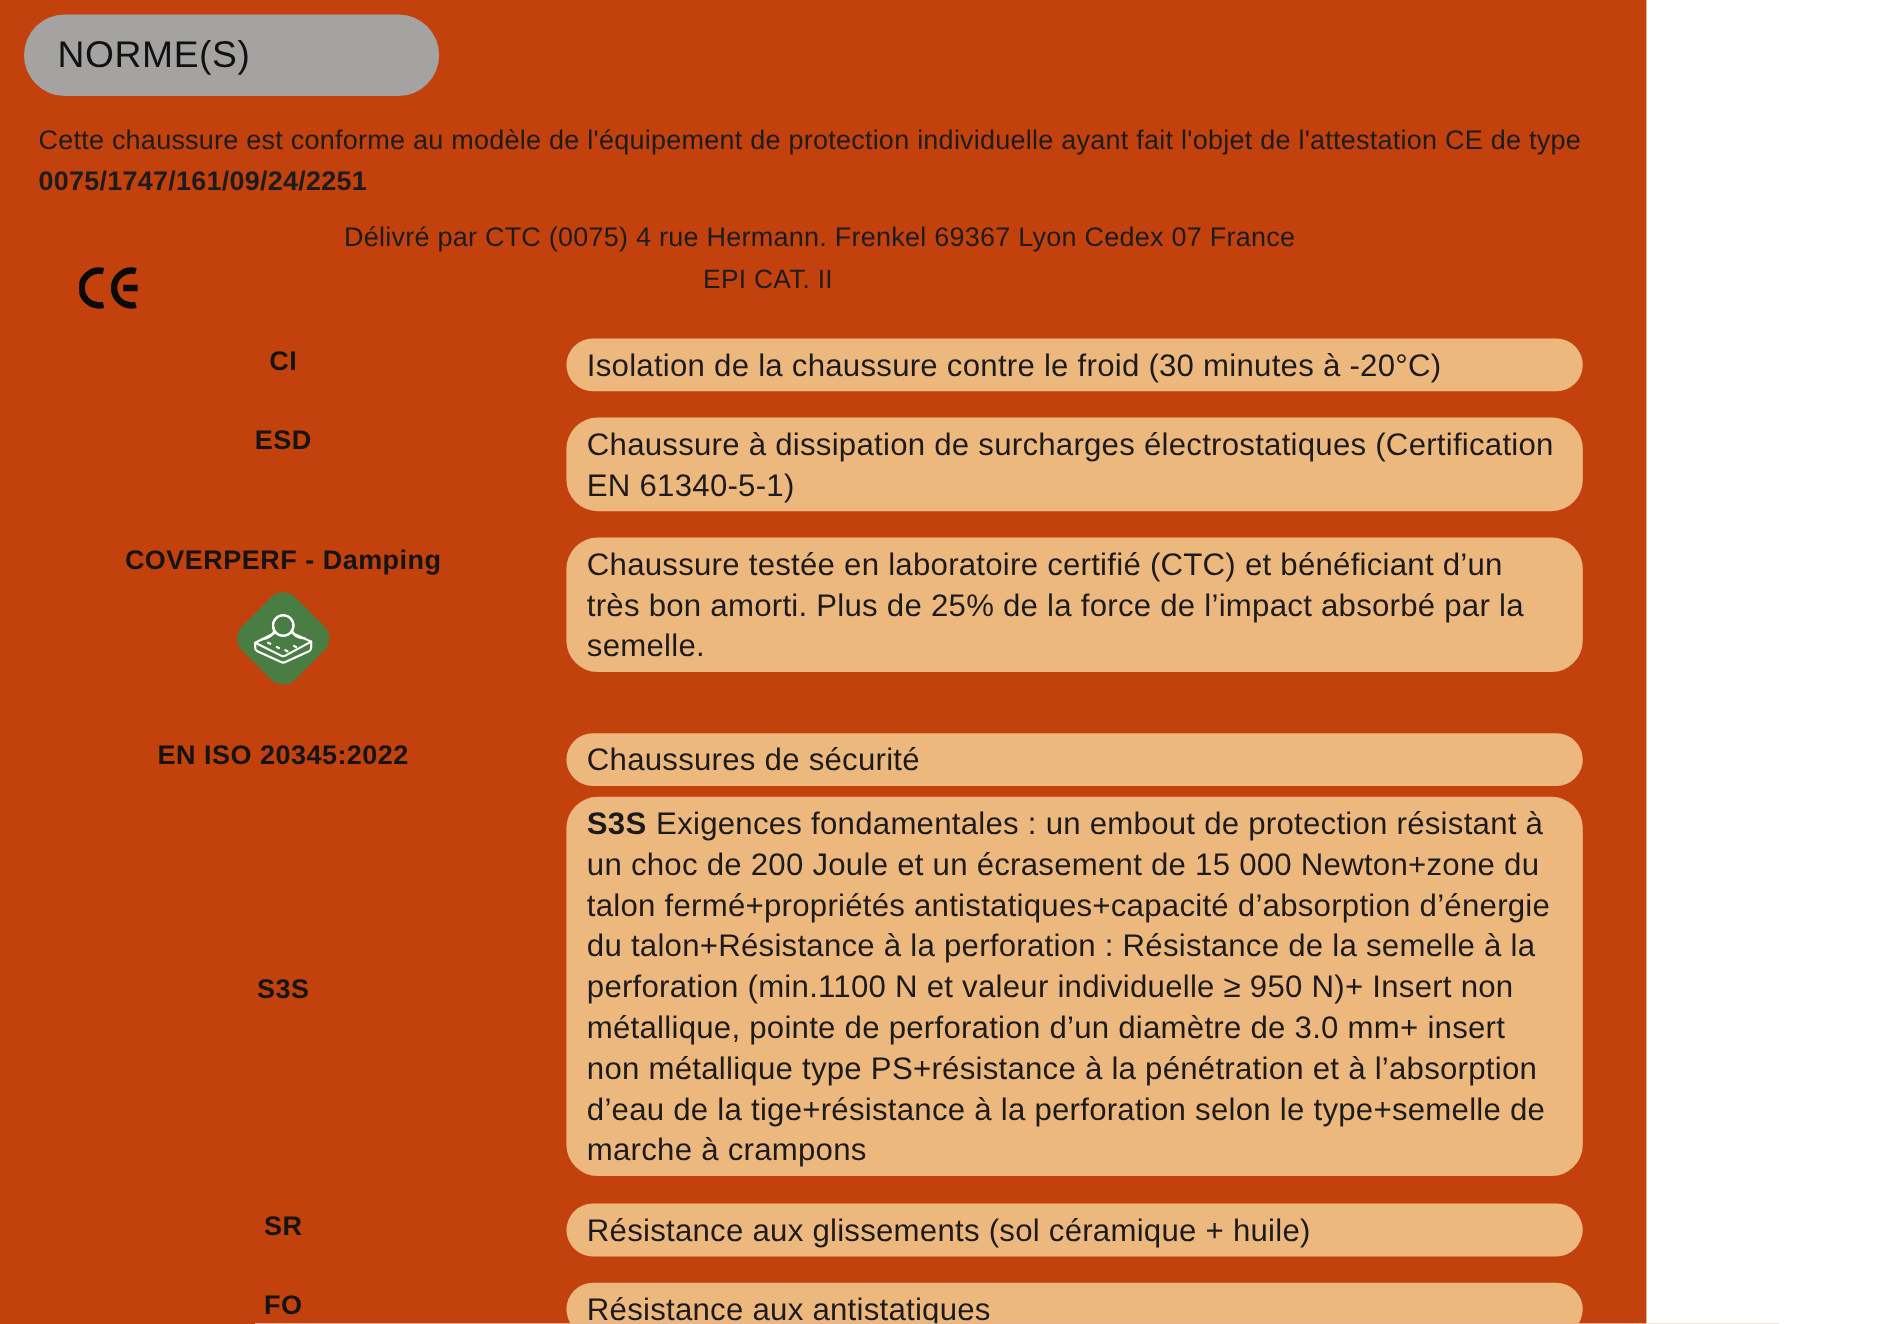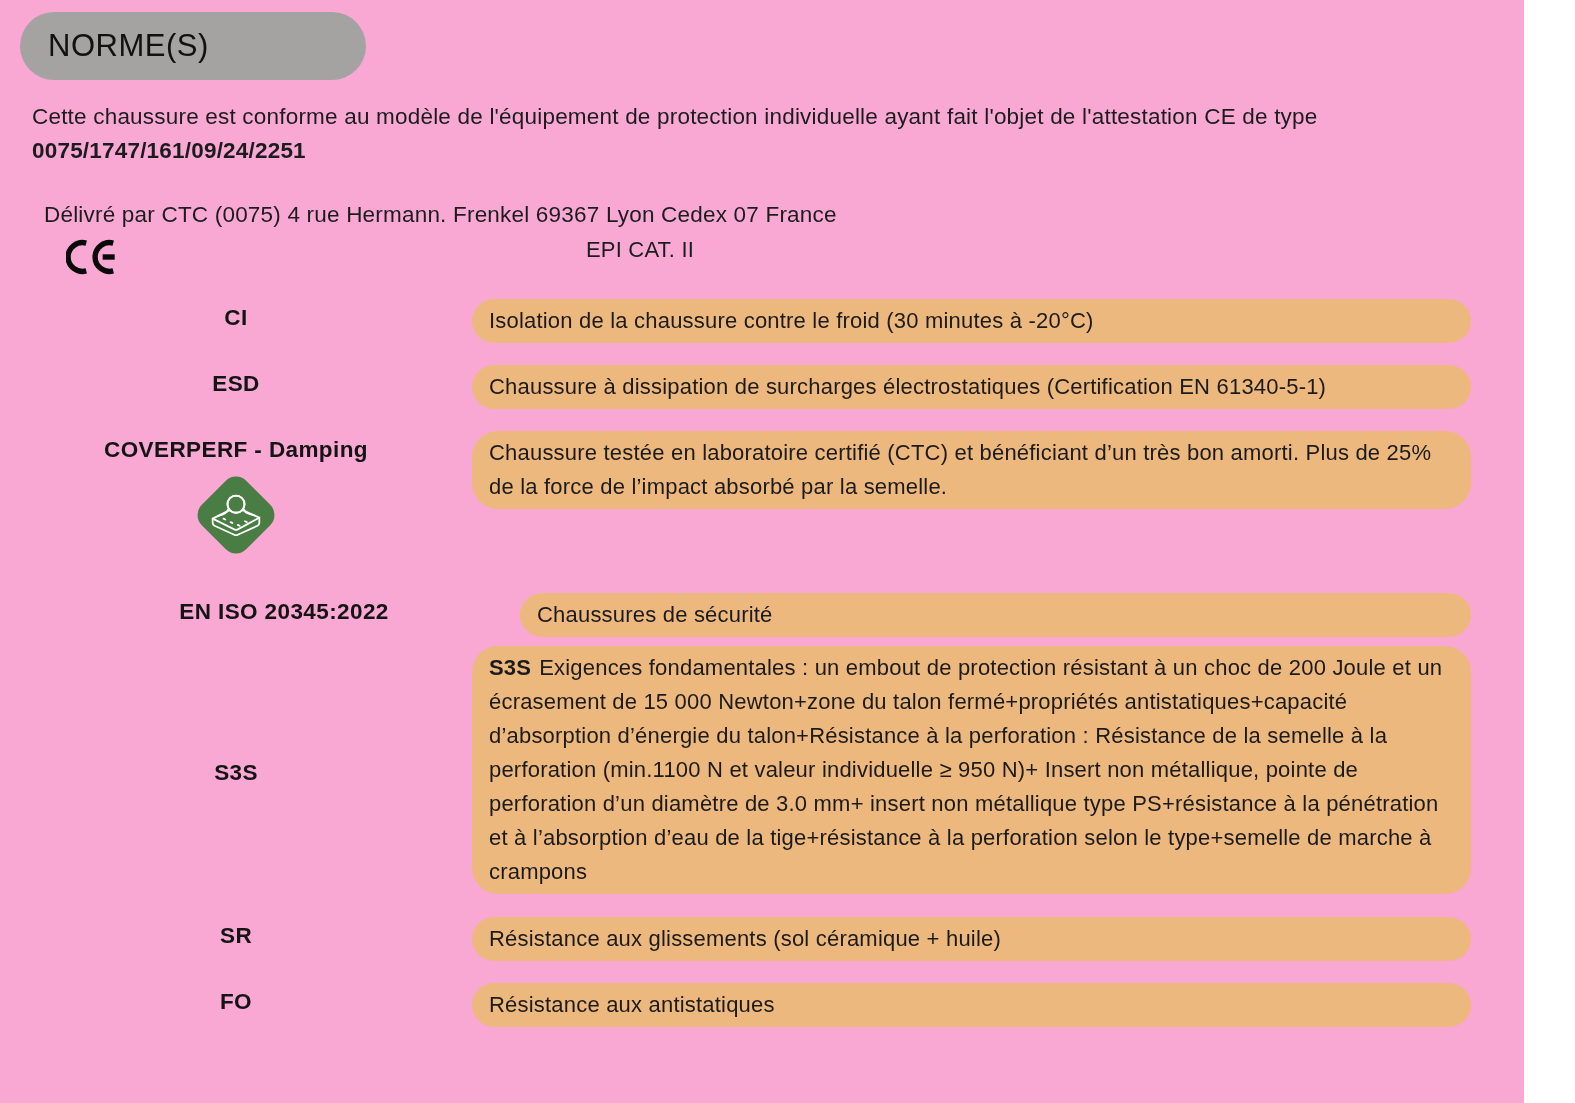--- a/index.html
+++ b/index.html
@@ -3,23 +3,23 @@
 <meta charset="utf-8">
 <style>
   * { margin: 0; padding: 0; box-sizing: border-box; }
   html, body { background: #ffffff; }
   body {
     font-family: "Liberation Sans", "DejaVu Sans", sans-serif;
     color: #1c1c1e;
   }
   .page {
     position: relative;
-    width: 1524px;
+    width: 1372px;
     height: 1103px;
-    background: #f9a8d4;
+    background: #c2410c;
     overflow: hidden;
     letter-spacing: 0.2px;
   }
   .title-badge {
     margin: 12px 0 0 20px;
     width: 346px;
     height: 68px;
     background: #a4a3a1;
     border-radius: 34px;
     display: flex;
@@ -31,23 +31,24 @@
     letter-spacing: 0.5px;
   }
   .intro {
     margin: 20px 50px 0 32px;
     font-size: 22.5px;
     line-height: 1.5;
     max-width: 1480px;
   }
   .intro strong { font-weight: 700; }
   .issued {
-    margin: 30px 50px 0 44px;
+    margin: 13px 50px 0 44px;
     font-size: 22.5px;
     line-height: 1.5;
+    text-align: center;
   }
   .cert-line {
     position: relative;
     margin-top: 4px;
     height: 44px;
   }
   .ce-mark {
     position: absolute;
     left: 66px;
     top: 2px;
@@ -59,40 +60,40 @@
     width: 1280px;
     text-align: center;
     font-size: 22px;
   }
   .rows { margin-top: 20px; }
   .row {
     display: flex;
     align-items: flex-start;
     margin-bottom: 22px;
   }
-  .row.tight { margin-bottom: 9px; margin-left: 48px; }
+  .row.tight { margin-bottom: 9px; }
   .row-label-cell {
     width: 472px;
     flex: none;
     text-align: center;
     padding-top: 6px;
   }
   .row-label {
     font-size: 22.5px;
     font-weight: 600;
     letter-spacing: 0.4px;
     color: #141414;
   }
   .pill {
     flex: 1;
     margin-right: 53px;
     background: #edb87d;
     border-radius: 26px;
     padding: 5px 24px 5px 17px;
-    font-size: 22px;
+    font-size: 26px;
     line-height: 34px;
     color: #1b1b1d;
   }
   .pill .bold-prefix { font-weight: 700; margin-right: 8px; }
   .damping-icon { margin-top: 0px; }
 </style>
 </head>
 <body>
 
 <div class="page">

